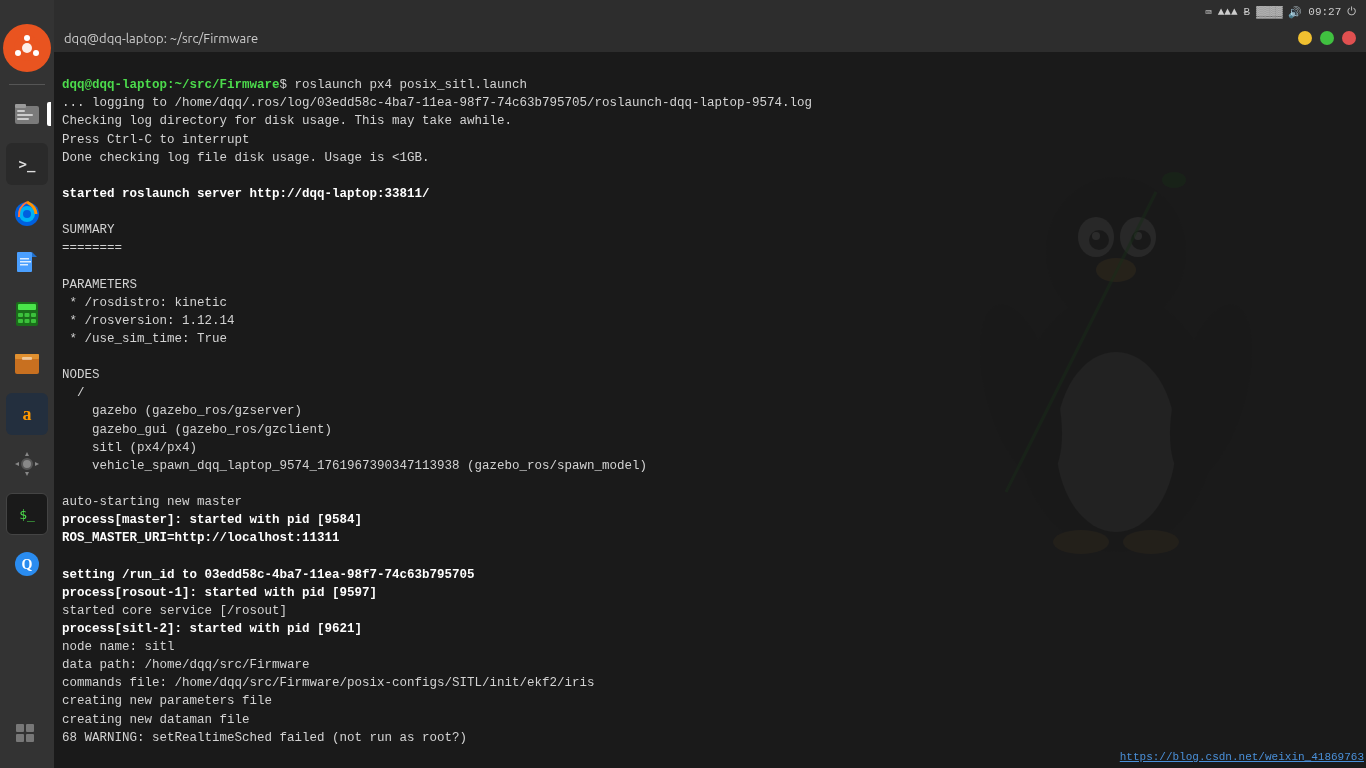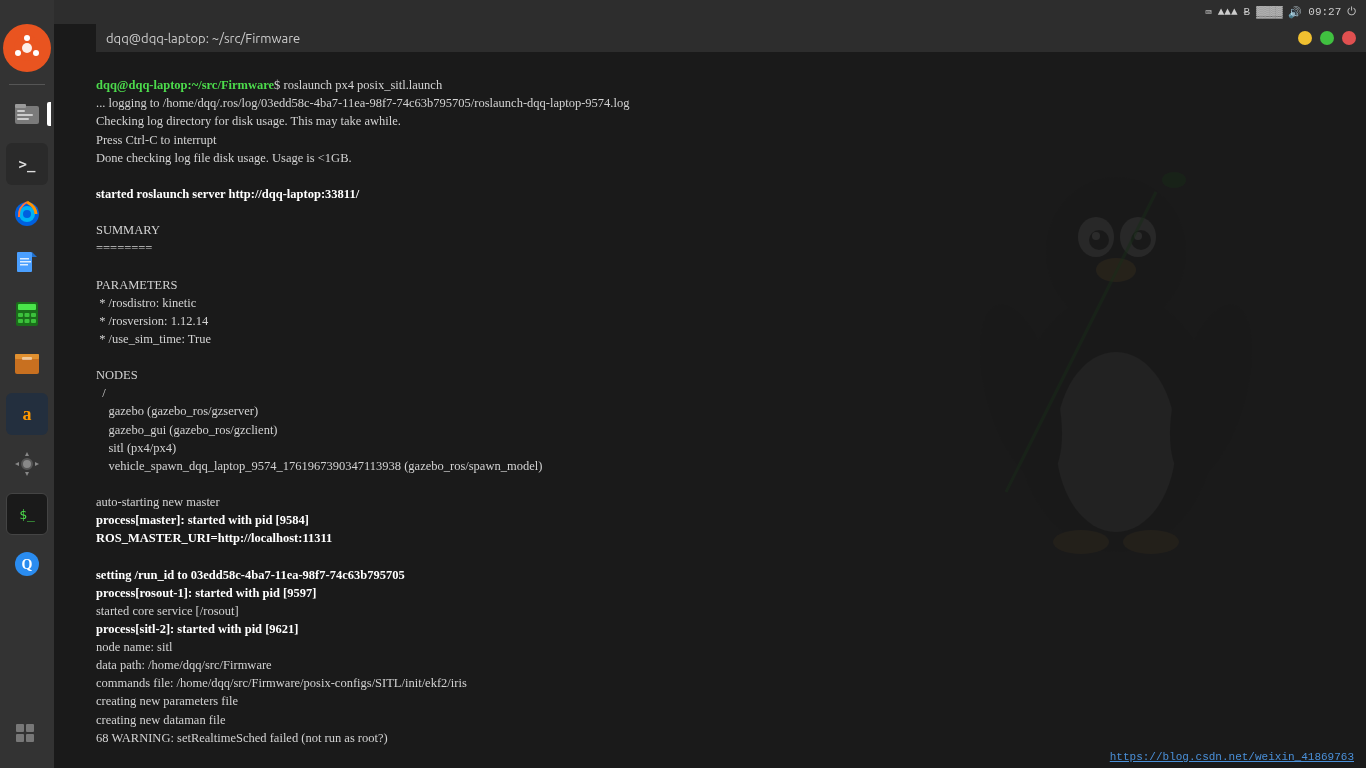--- a/index.html
+++ b/index.html
@@ -62,21 +62,20 @@
       padding-bottom: 8px;
       width: 100%;
     }
 
     
     .main-area {
       flex: 1;
       display: flex;
       flex-direction: column;
       height: 768px;
-      margin-left: 42px;
     }
 
     
     .titlebar {
       width: 100%;
       height: 28px;
       background: #2d2d2d;
       display: flex;
       align-items: center;
       padding: 0 10px;
@@ -93,24 +92,23 @@
     .titlebar-controls {
       display: flex;
       gap: 8px;
       align-items: center;
     }
 
     
     .terminal {
       flex: 1;
       background: #1a1a1a;
-      padding: 6px 0;
+      padding: 6px 8px;
       overflow: hidden;
       position: relative;
-      font-family: Liberation Serif, serif;
     }
 
     .terminal-content {
       font-size: 12.5px;
       line-height: 1.45;
       white-space: pre;
       color: #d3d3d3;
     }
     .prompt-user { color: #4CDB4C; font-weight: bold; }
     .normal { color: #d3d3d3; }
@@ -130,21 +128,21 @@
       justify-content: center;
     }
 
     
     .bottom-bar {
       height: 22px;
       background: #1a1a1a;
       display: flex;
       align-items: center;
       justify-content: flex-end;
-      padding-right: 12px;
+      padding-right: 2px;
       flex-shrink: 0;
     }
 
     .bottom-url {
       color: #4a90d9;
       font-size: 11px;
       font-family: 'Courier New', monospace;
       text-decoration: underline;
     }
 

